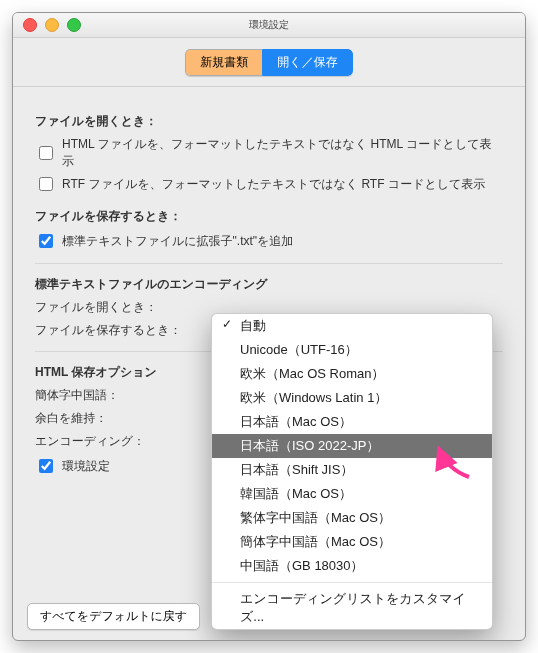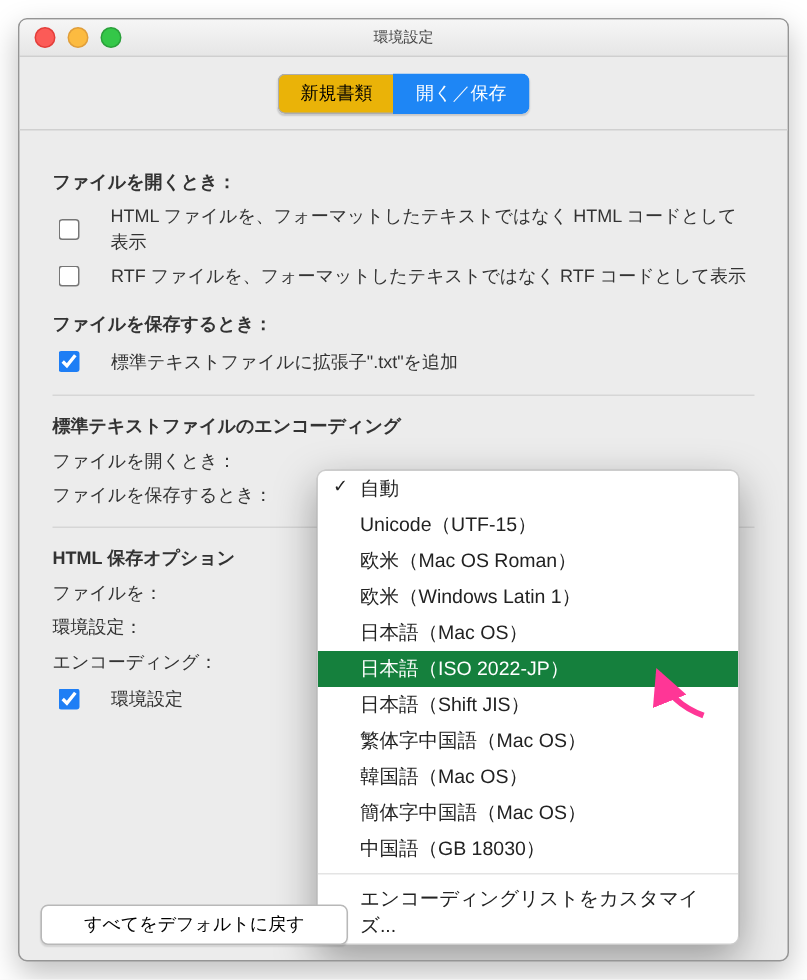--- a/index.html
+++ b/index.html
@@ -7,37 +7,37 @@
   .window{box-sizing:border-box;width:514px;height:629px;border:1px solid #959595;border-radius:6px;overflow:hidden;box-shadow:0 8px 20px rgba(0,0,0,.25);background:#ececec;position:relative;}
   .titlebar{height:24px;background:linear-gradient(#f6f6f6,#e6e6e6);border-bottom:1px solid #cfcfcf;display:flex;align-items:center;position:relative;}
   .traffic{display:flex;gap:8px;margin-left:10px;}
   .tl{width:12px;height:12px;border-radius:50%;}
   .red{background:#fc5b57;border:1px solid #e33e3a;}
   .yellow{background:#fcbb40;border:1px solid #e09e3a;}
   .green{background:#34c748;border:1px solid #2aa03a;}
   .title{position:absolute;left:0;right:0;text-align:center;font-size:10px;color:#444;}
   .toolbar{height:48px;display:flex;align-items:center;justify-content:center;border-bottom:1px solid #d0d0d0;background:#ececec;}
   .seg{display:flex;border-radius:5px;box-shadow:0 1px 1px rgba(0,0,0,.15);overflow:hidden;}
-  .seg button{border:1px solid #adadad;background:#eab308;padding:4px 14px;font-size:12px;font-family:inherit;}
+  .seg button{border:1px solid #adadad;background:#fdba74;padding:4px 14px;font-size:12px;font-family:inherit;}
   .seg button.active{background:#1e86f5;color:#fff;border-color:#1e86f5;text-align:right;}
   .seg button:first-child{border-right:none;border-radius:5px 0 0 5px;}
   .seg button:last-child{border-radius:0 5px 5px 0;}
   .content{padding:12px 22px 0;position:relative;}
   .sect{font-weight:bold;margin-top:14px;margin-bottom:6px;}
-  .row{display:flex;align-items:center;margin:4px 0;gap:18px;}
+  .row{display:flex;align-items:center;margin:4px 0;gap:6px;}
   input[type=checkbox]{width:14px;height:14px;}
   .chkblue{accent-color:#1e7ef5;}
   .kv{display:flex;align-items:center;margin:6px 0;}
   .kv .lbl{width:148px;text-align:left;}
   hr{border:none;border-top:1px solid #d6d6d6;margin:12px 0;}
   .footer{position:absolute;bottom:10px;left:14px;}
-  .pillbtn{background:#fff;border:1px solid #b8b8b8;border-radius:5px;padding:4px 28px;font-size:12px;font-family:inherit;box-shadow:0 1px 1px rgba(0,0,0,.1);}
+  .pillbtn{background:#fff;border:1px solid #b8b8b8;border-radius:5px;padding:4px 12px;font-size:12px;font-family:inherit;box-shadow:0 1px 1px rgba(0,0,0,.1);}
   .dropdown{position:absolute;left:198px;top:226px;width:280px;background:#fff;border:1px solid rgba(0,0,0,.2);border-radius:6px;box-shadow:0 10px 28px rgba(0,0,0,.35);overflow:hidden;font-size:13px;}
   .dd-item{padding:3px 14px 3px 28px;position:relative;color:#222;cursor:default;}
-  .dd-item.sel{background:#15803d;color:#fff;}
+  .dd-item.sel{background:#737373;color:#fff;}
   .dd-item .check{position:absolute;left:10px;top:3px;font-size:12px;}
   .dd-div{border-top:1px solid #e4e4e4;margin:4px 0;}
   .arrow{position:absolute;left:420px;top:356px;z-index:20;}
   .arrow svg{display:block;}
 </style>
 </head>
 <body>
 
 <div class="window">
   <div class="titlebar">
@@ -78,43 +78,43 @@
     <div class="kv">
       <span class="lbl">ファイルを開くとき：</span>
     </div>
     <div class="kv">
       <span class="lbl">ファイルを保存するとき：</span>
     </div>
     <hr>
 
     <div class="sect" style="margin-top:4px">HTML 保存オプション</div>
     <div class="kv">
-        <span class="lbl">ファイルを：</span>
+        <span class="lbl">簡体字中国語：</span>
       </div>
     <div class="kv">
-        <span class="lbl">環境設定：</span>
+        <span class="lbl">余白を維持：</span>
       </div>
     <div class="kv">
         <span class="lbl">エンコーディング：</span>
       </div>
     <div class="row">
       <input type="checkbox" class="chkblue" checked="" style="">
       <span>環境設定</span>
     </div>
 
     <div class="dropdown" id="dd">
         <div class="dd-item"><span class="check">✓</span><span>自動</span></div>
-        <div class="dd-item"><span>Unicode（UTF-15）</span></div>
+        <div class="dd-item"><span>Unicode（UTF-16）</span></div>
         <div class="dd-item"><span>欧米（Mac OS Roman）</span></div>
         <div class="dd-item"><span>欧米（Windows Latin 1）</span></div>
         <div class="dd-item"><span>日本語（Mac OS）</span></div>
         <div class="dd-item sel"><span>日本語（ISO 2022-JP）</span></div>
         <div class="dd-item"><span>日本語（Shift JIS）</span></div>
+        <div class="dd-item"><span>韓国語（Mac OS）</span></div>
         <div class="dd-item"><span>繁体字中国語（Mac OS）</span></div>
-        <div class="dd-item"><span>韓国語（Mac OS）</span></div>
         <div class="dd-item"><span>簡体字中国語（Mac OS）</span></div>
         <div class="dd-item"><span>中国語（GB 18030）</span></div>
         <div class="dd-div"></div>
         <div class="dd-item" style="padding-left: 28px;">エンコーディングリストをカスタマイズ...</div>
       </div>
 
     <div class="arrow">
       <svg width="40" height="40">
         <defs>
             <marker id="ah" markerWidth="6" markerHeight="6" refX="5" refY="3" orient="auto">

